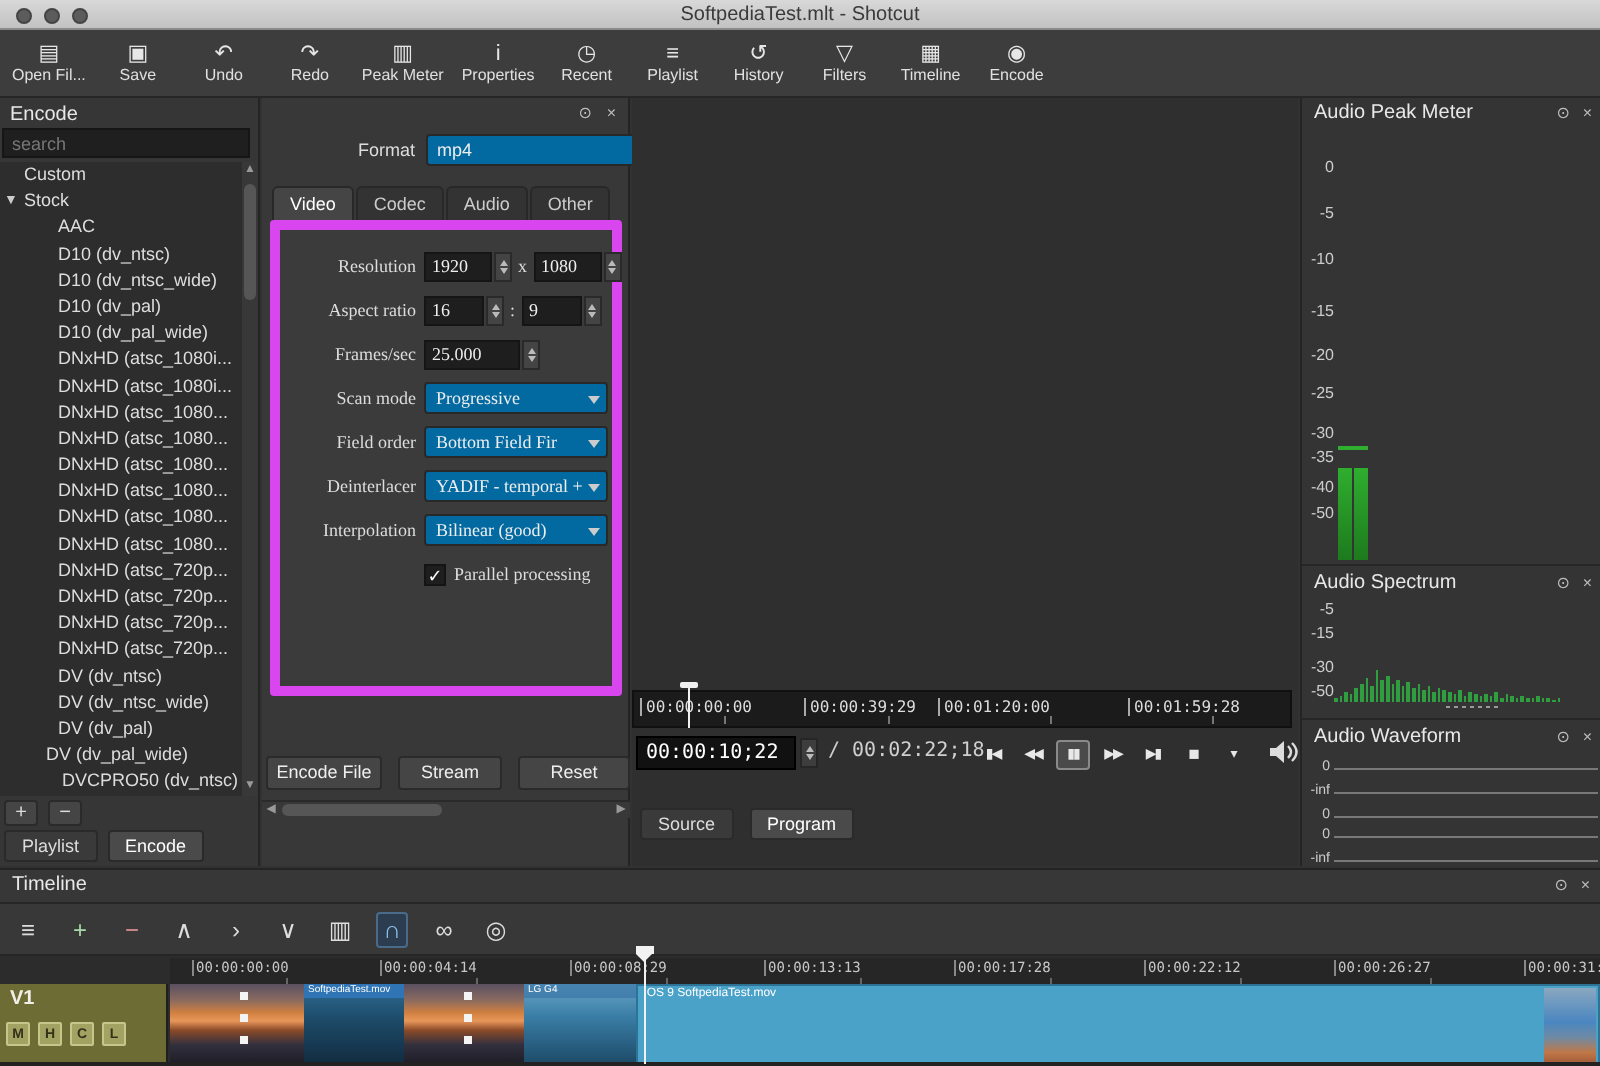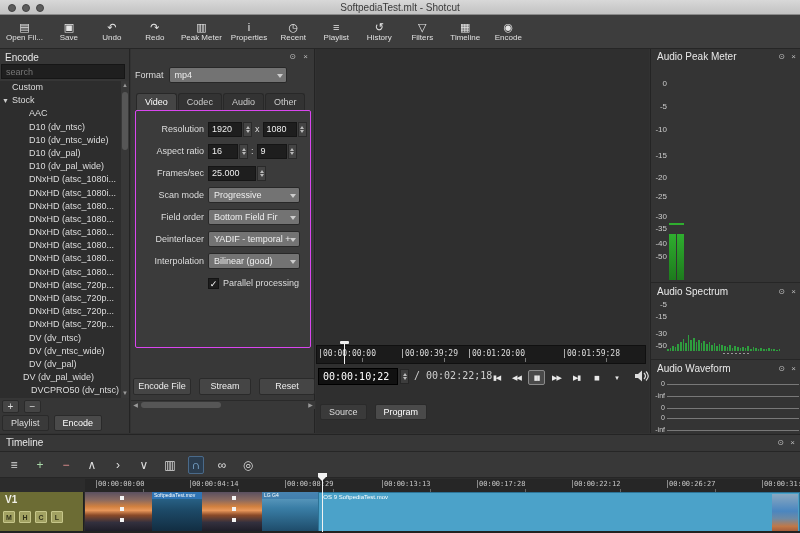--- a/index.html
+++ b/index.html
@@ -39,31 +39,31 @@
             color:#ddd; font-size:10px; line-height:11px; text-align:center; }
   .bottom-tabs { position:absolute; left:2px; top:366px; display:flex; gap:5px; }
   .btab { height:16px; padding:0 8px; background:#3a3a3a; border:1px solid #2a2a2a; border-radius:2px;
           color:#ddd; font-size:9px; line-height:15px; }
   .btab.active { background:#4a4a4a; color:#fff; }
 
   
   .mid-panel { left:131px; top:49px; width:184px; height:384px; background:#383838; border-right:1px solid #242424; }
   .float-close { position:absolute; font-size:8px; color:#bbb; }
   .format-row { position:absolute; left:4px; top:18px; display:flex; align-items:center; }
-  .fld-label { color:#ddd; font-size:9px; }
-  .combo { background:#737373; border:1px solid #282828; border-radius:2px; height:16px; color:#eee;
+  .fld-label { color:#ddd; font-size:9px;margin-left:44px; }
+  .combo { background:#0369a1; border:1px solid #282828; border-radius:2px; height:16px; color:#eee;
            font-size:9px; line-height:14px; padding:0 12px 0 5px; position:relative; white-space:nowrap; overflow:hidden; }
   .combo .cv { position:absolute; right:3px; top:6px; width:0; height:0; border-left:3px solid transparent;
                border-right:3px solid transparent; border-top:4px solid #ccc; }
   .tabs-row { position:absolute; left:5px; top:44px; display:flex; }
   .stab { height:17px; padding:0 8px; font-size:9px; line-height:16px; color:#ccc; background:#333;
           border:1px solid #282828; border-bottom:none; border-radius:3px 3px 0 0; margin-right:1px; }
   .stab.active { background:#454545; color:#fff; }
   .group-box { position:absolute; left:4px; top:61px; width:176px; height:238px; background:#3b3b3b;
-               border:1px solid #d946ef; border-radius:2px; }
+               border:5px solid #d946ef; border-radius:2px;font-family:Liberation Serif, serif; }
   .frow { position:absolute; left:0; width:176px; height:16px; display:flex; align-items:center; }
   .frow .lab { width:72px; text-align:right; padding-right:4px; color:#ddd; font-size:9px; }
   .spinfield { background:#1e1e1e; border:1px solid #151515; color:#eee; font-size:9px; height:15px;
                line-height:13px; padding:0 3px; }
   .spin { width:9px; height:15px; background:#444; border:1px solid #2a2a2a; margin-left:1px; position:relative; }
   .spin i { position:absolute; left:1.5px; width:0; height:0; border-left:2.5px solid transparent; border-right:2.5px solid transparent; }
   .spin .up { top:3px; border-bottom:3px solid #bbb; }
   .spin .dn { bottom:3px; border-top:3px solid #bbb; }
   .sep { color:#ddd; font-size:9px; margin:0 3px; }
   .chk { width:11px; height:11px; background:#1e1e1e; border:1px solid #141414; color:#fff; font-size:9px;

